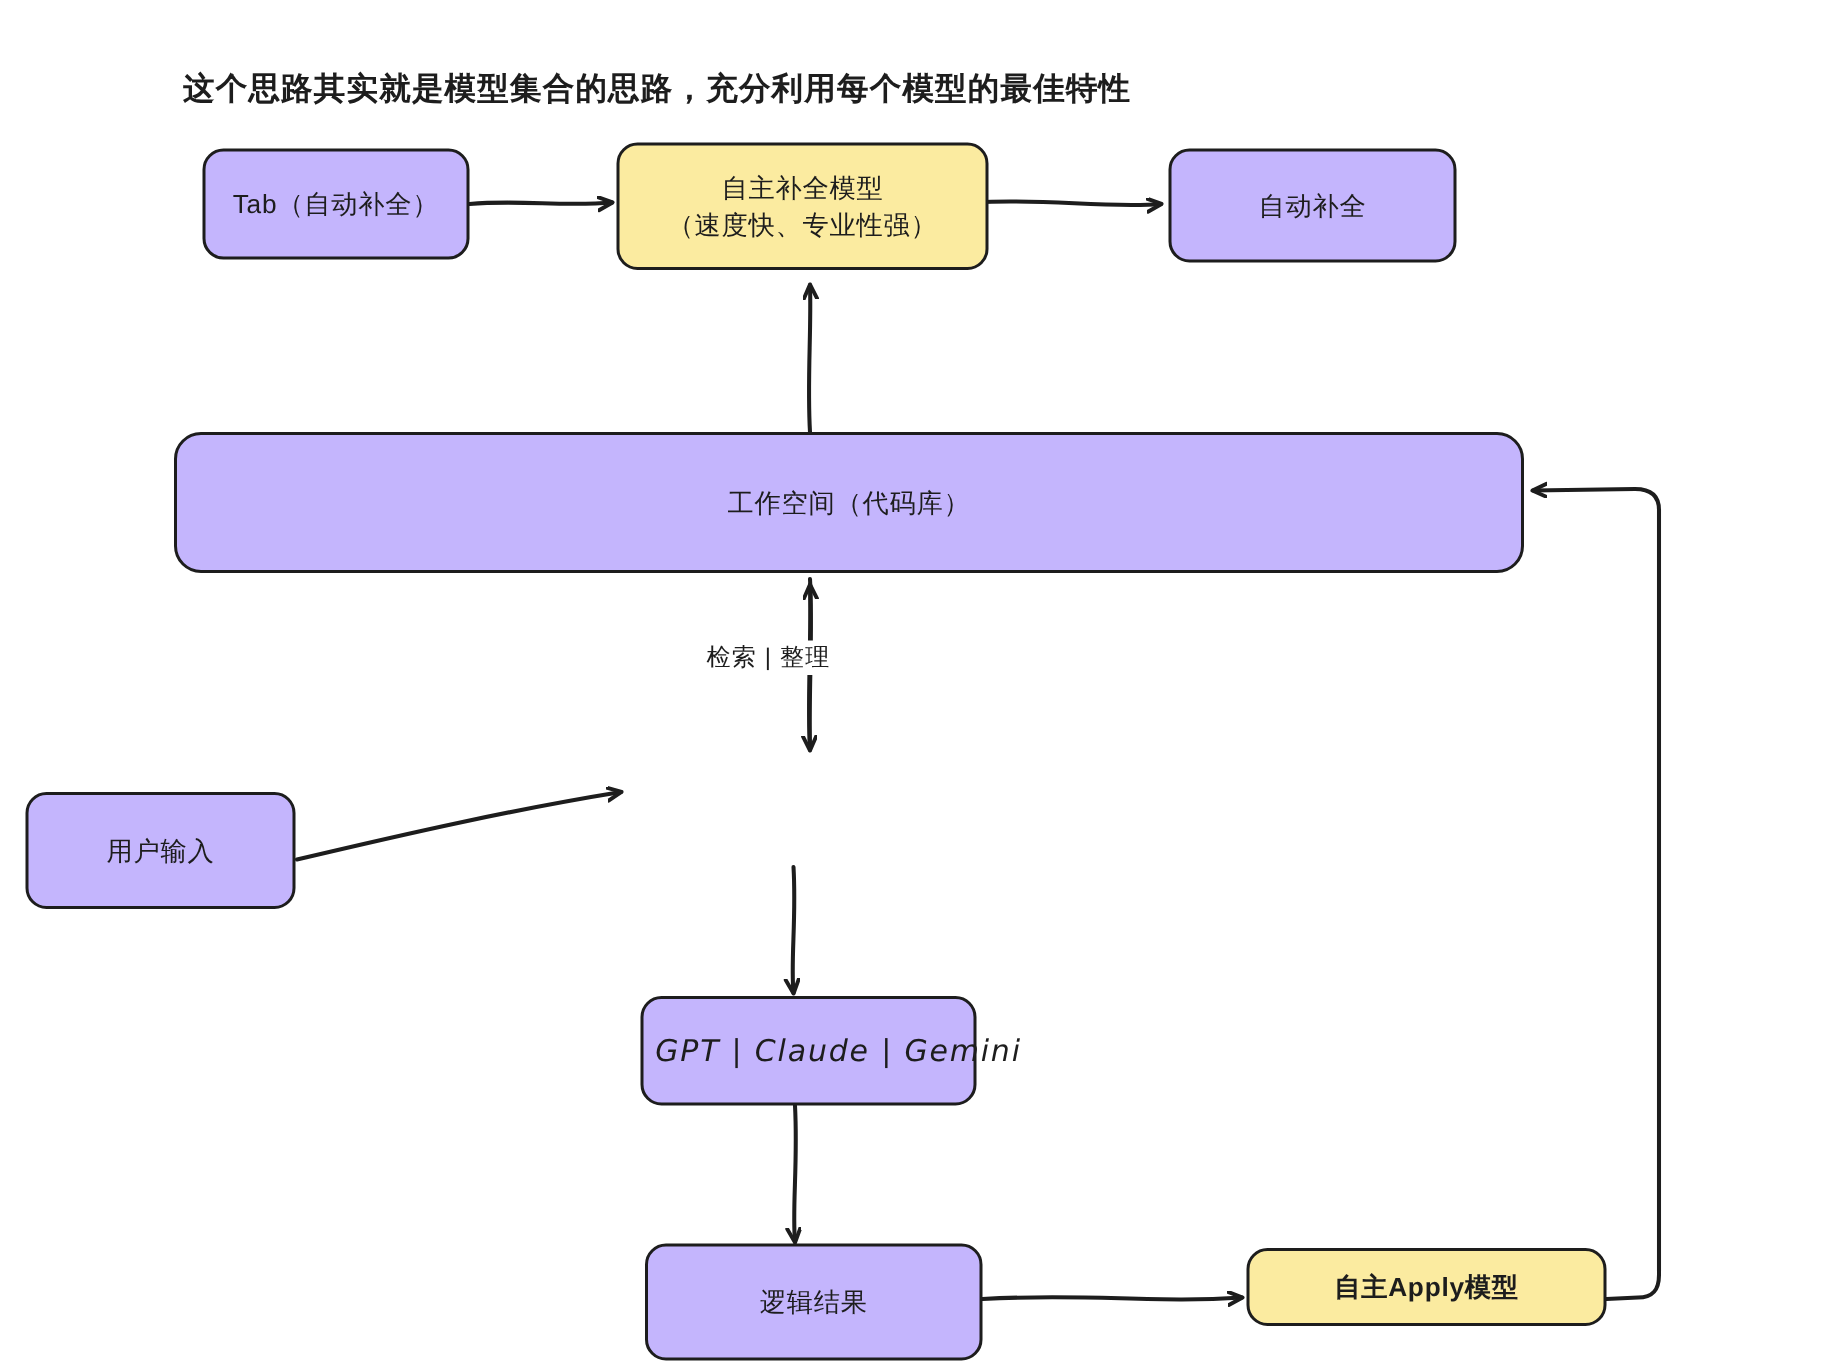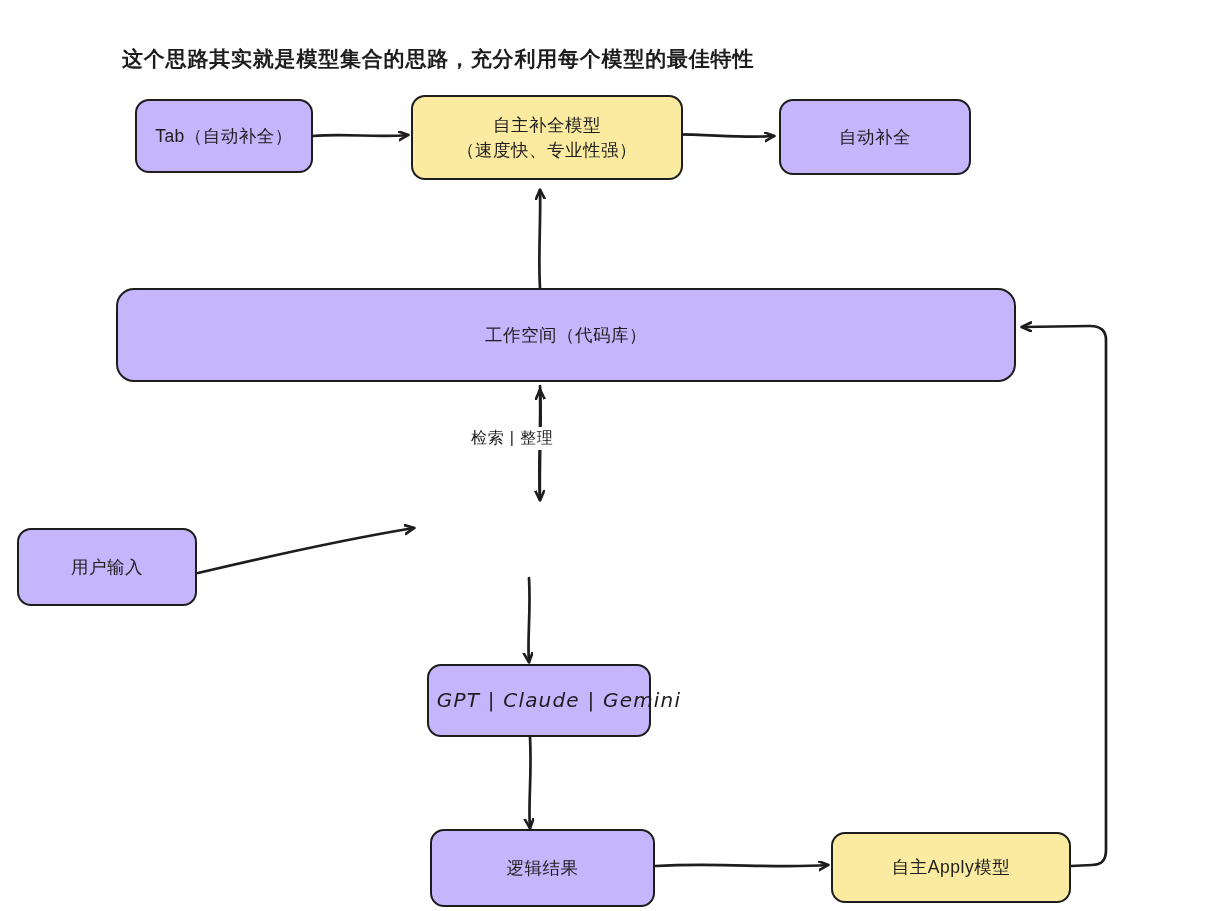--- a/index.html
+++ b/index.html
@@ -120,21 +120,21 @@
     <g>
       <path d="M1071,866 L1092,865 C1102,865 1106,860 1106,850
                L1106,340 C1106,330 1100,326 1090,326 L1022,327" fill="none" stroke="#1d1d1d" stroke-width="2.7" stroke-linecap="round" stroke-linejoin="round" marker-end="url(#ah)"></path>
     </g>
   </svg>
 
   <div class="node cjk" style="left:135px; top:99px; width:178px; height:74px;">
     <span class="ln">Tab（自动补全）</span>
   </div>
 
-  <div class="node cjk fill-yellow" style="left:411px; top:95px; width:272px; height:85px;">
+  <div class="node cjk fill-yellow" style="left:411px; top:95px; width:248px; height:85px;">
     <span class="ln">自主补全模型</span>
     <span class="ln">（速度快、专业性强）</span>
   </div>
 
   <div class="node cjk" style="left:779px; top:99px; width:192px; height:76px;">
     <span class="ln">自动补全</span>
   </div>
 
   <div class="node cjk fill-blue" style="left:116px; top:288px; width:900px; height:94px; border-radius:18px;">
     <span class="ln">工作空间（代码库）</span>
@@ -146,20 +146,20 @@
 
 
   <div class="node hand" style="left:427px; top:664px; width:224px; height:73px;padding-left:40px;">
     <span class="ln">GPT | Claude | Gemini</span>
   </div>
 
   <div class="node cjk" style="left:430px; top:829px; width:225px; height:78px;">
     <span class="ln">逻辑结果</span>
   </div>
 
-  <div class="node cjk fill-yellow" style="left:831px; top:832px; width:240px; height:71px;">
+  <div class="node cjk fill-yellow" style="left:831px; top:832px; width:240px; height:52px;font-weight:bold;">
     <span class="ln">自主Apply模型</span>
   </div>
 
   <div class="edge-label" style="left:468px; top:427px;">检索 | 整理</div>
 
 
 </div>
 
 </body></html>

